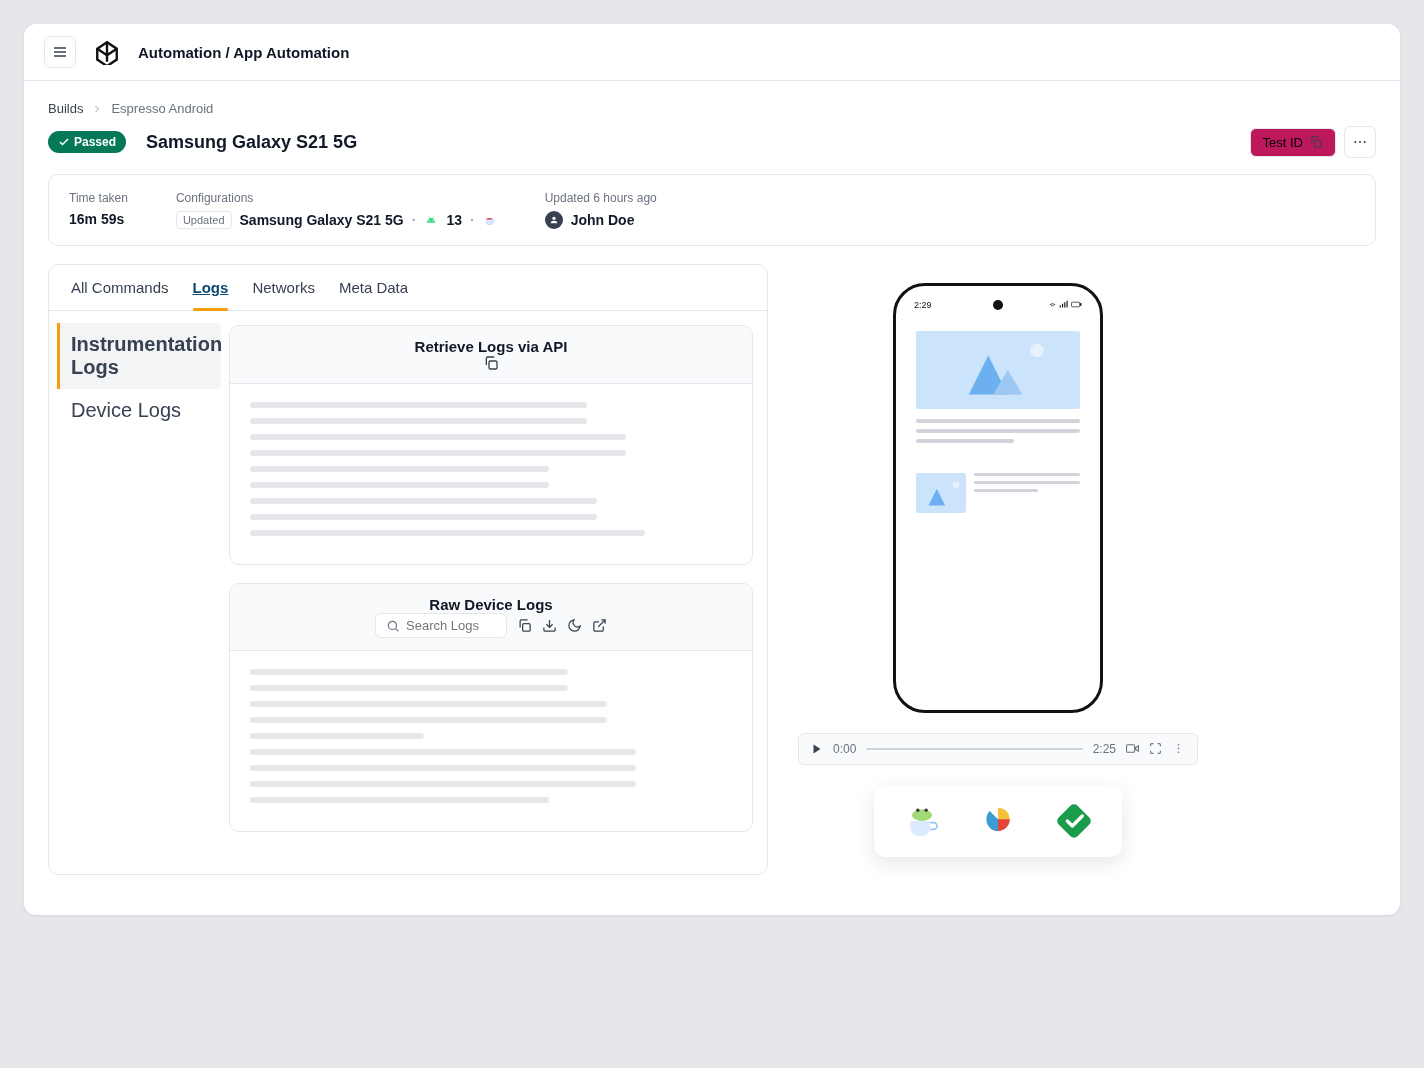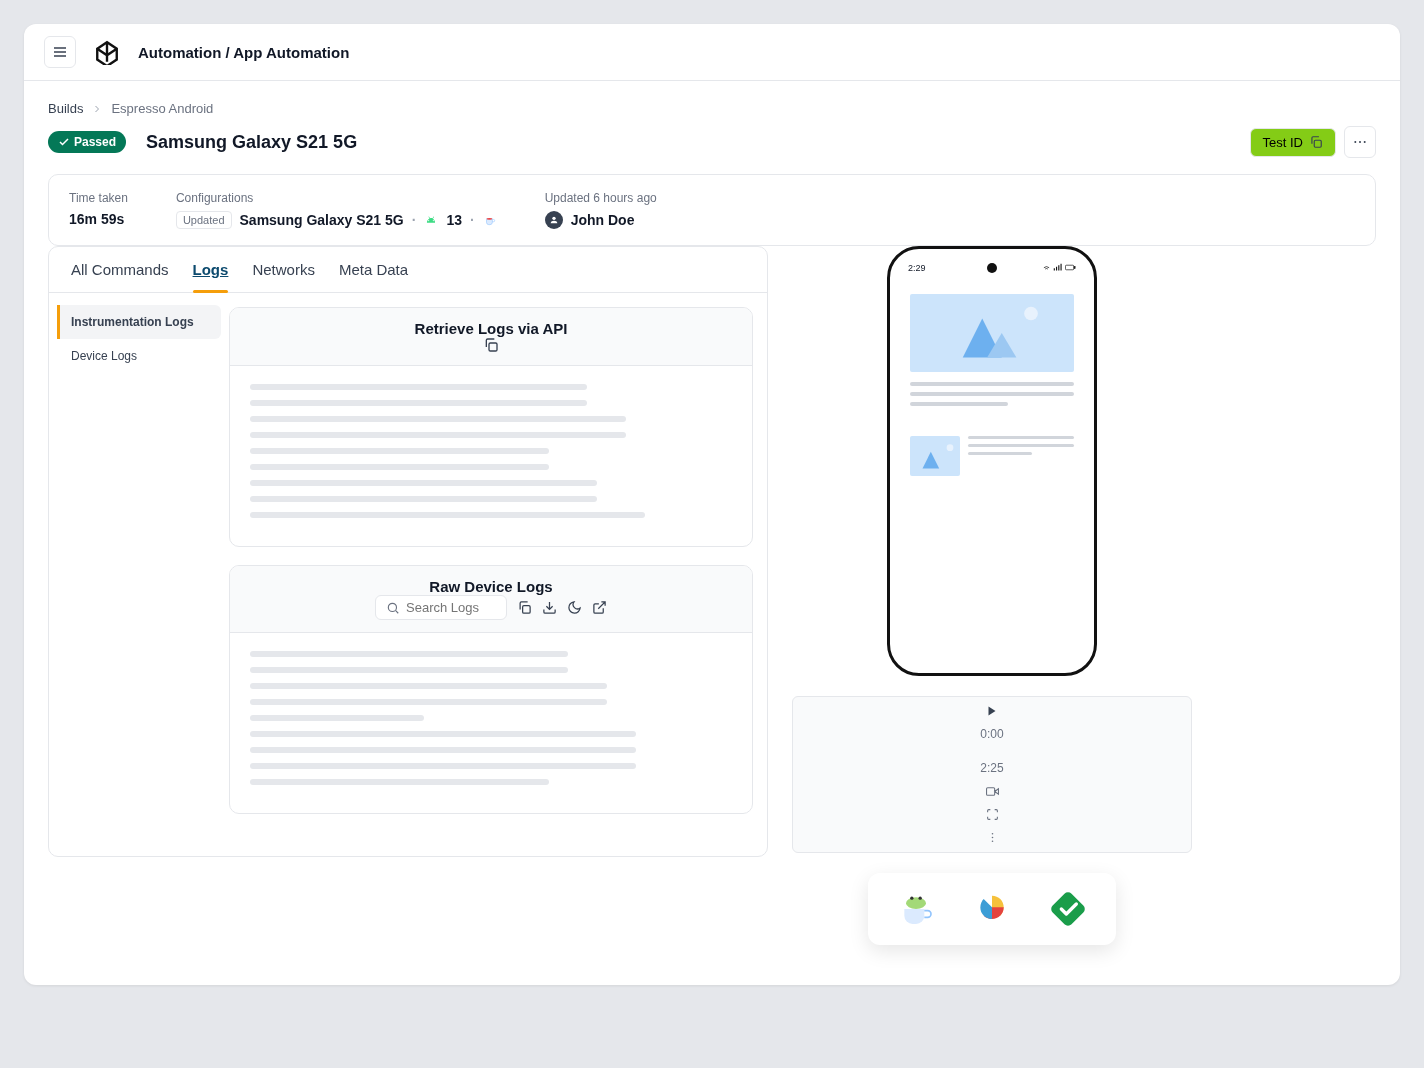--- a/index.html
+++ b/index.html
@@ -10,36 +10,36 @@
 .logo { width: 26px; height: 26px; }
 .breadcrumb-top { font-weight: 600; font-size: 15px; }
 .content { padding: 20px 24px 40px; }
 .bc-row { display: flex; align-items: center; gap: 8px; font-size: 13px; color: #6b7280; margin-bottom: 10px; }
 .bc-link { color: #374151; cursor: pointer; }
 .title-row { display: flex; align-items: center; justify-content: space-between; margin-bottom: 16px; }
 .title-left { display: flex; align-items: center; gap: 20px; }
 .badge-pass { background: #047857; color: #fff; font-size: 12px; font-weight: 600; padding: 4px 10px; border-radius: 12px; display: inline-flex; align-items: center; gap: 4px; }
 .page-title { font-size: 18px; font-weight: 700; }
 .title-right { display: flex; align-items: center; gap: 8px; }
-.btn-outline { border: 1px solid #e5e7eb; background: #84cc16; border-radius: 6px; padding: 6px 12px; font-size: 13px; display: inline-flex; align-items: center; gap: 6px; cursor: pointer; }
+.btn-outline { border: 1px solid #e5e7eb; background: #be185d; border-radius: 6px; padding: 6px 12px; font-size: 13px; display: inline-flex; align-items: center; gap: 6px; cursor: pointer; }
 .icon-btn { width: 32px; height: 32px; border: 1px solid #e5e7eb; border-radius: 6px; background: #fff; display: flex; align-items: center; justify-content: center; cursor: pointer; }
-.info-card { border: 1px solid #e5e7eb; border-radius: 10px; padding: 16px 20px; display: flex; gap: 48px; }
+.info-card { border: 1px solid #e5e7eb; border-radius: 10px; padding: 16px 20px; display: flex; gap: 48px; margin-bottom: 18px; }
 .info-block .lbl { font-size: 12px; color: #6b7280; margin-bottom: 6px; }
 .info-block .val { font-size: 14px; font-weight: 600; display: flex; align-items: center; gap: 8px; }
 .chip { font-size: 11px; border: 1px solid #e5e7eb; border-radius: 4px; padding: 2px 6px; font-weight: 500; color: #6b7280; }
 .dot { color: #9ca3af; }
-.main-grid { display: flex; gap: 24px; align-items: flex-start; }
+.main-grid { display: flex; gap: 30px; align-items: center; }
 .left-col { flex: 1; border: 1px solid #e5e7eb; border-radius: 10px; overflow: hidden; max-width: 720px; }
 .tabs { display: flex; gap: 24px; padding: 14px 22px 0; border-bottom: 1px solid #e5e7eb; }
 .tab { font-size: 15px; color: #374151; padding-bottom: 14px; cursor: pointer; position: relative; font-weight: 500; }
 .tab.active { color: #0c4a6e; font-weight: 700; text-decoration: underline; }
 .tab.active::after { content:''; position: absolute; bottom: -1px; left: 0; right: 0; height: 3px; background: #f59e0b; border-radius: 2px; }
 .logs-body { display: flex; }
 .side-nav { width: 180px; padding: 12px 8px; }
-.side-item { padding: 10px 14px; font-size: 12px; border-radius: 6px; cursor: pointer; color: #374151; }
+.side-item { padding: 10px 14px; font-size: 20px; border-radius: 6px; cursor: pointer; color: #374151; }
 .side-item.active { background: #f3f4f6; font-weight: 700; border-left: 3px solid #f59e0b; border-radius: 0 6px 6px 0; padding-left: 11px; }
 .panels { flex: 1; padding: 14px 14px 24px 0; }
 .panel { border: 1px solid #e5e7eb; border-radius: 10px; margin-bottom: 18px; overflow: hidden; }
 .panel-head { display: flex; align-items: center; justify-content: space-between; padding: 12px 16px; background: #f9fafb; border-bottom: 1px solid #e5e7eb; flex-direction: column; }
 .panel-head h3 { font-size: 15px; font-weight: 700; }
 .panel-actions { display: flex; align-items: center; gap: 10px; }
 .search-box { display: flex; align-items: center; gap: 6px; border: 1px solid #e5e7eb; border-radius: 6px; padding: 4px 10px; background: #fff; }
 .search-box input { border: none; outline: none; font-size: 13px; width: 90px; }
 .panel-body { padding: 18px 20px; }
 .skel { height: 6px; background: #e5e7eb; border-radius: 3px; margin-bottom: 10px; }
@@ -47,21 +47,21 @@
 .phone { width: 210px; height: 430px; border: 3px solid #111; border-radius: 32px; position: relative; background: #fff; padding: 10px; }
 .phone::before { content:''; position: absolute; top: 14px; left: 50%; transform: translateX(-50%); width: 10px; height: 10px; background: #111; border-radius: 50%; }
 .phone-status { display: flex; justify-content: space-between; font-size: 9px; padding: 4px 8px; }
 .phone-content { padding: 16px 10px; }
 .ph-img { width: 100%; height: 78px; background: #cce4fb; border-radius: 2px; position: relative; overflow: hidden; margin-bottom: 10px; }
 .ph-lines div { height: 4px; background: #d1d5db; border-radius: 2px; margin-bottom: 6px; }
 .ph-row { display: flex; gap: 8px; margin-top: 30px; }
 .ph-thumb { width: 50px; height: 40px; background: #cce4fb; border-radius: 2px; flex-shrink: 0; position: relative; overflow: hidden; }
 .ph-rlines { flex: 1; }
 .ph-rlines div { height: 3px; background: #d1d5db; border-radius: 2px; margin-bottom: 5px; }
-.player { width: 100%; border: 1px solid #e5e7eb; border-radius: 6px; padding: 8px 12px; display: flex; align-items: center; gap: 10px; font-size: 12px; color: #6b7280; background: #f9fafb; flex-direction: column; }
+.player { width: 100%; border: 1px solid #e5e7eb; border-radius: 6px; padding: 8px 12px; display: flex; align-items: center; gap: 10px; font-size: 12px; color: #6b7280; background: #f9fafb; }
 .player .track { flex: 1; height: 2px; background: #d1d5db; border-radius: 1px; }
 .test-types { background: #fff; border-radius: 12px; padding: 16px 28px; display: flex; gap: 36px; box-shadow: 0 6px 20px rgba(0,0,0,0.1); }
 .test-types svg { width: 40px; height: 40px; }
 .avatar { width: 18px; height: 18px; border-radius: 50%; background: #374151; display: inline-flex; align-items: center; justify-content: center; color: #fff; font-size: 10px; }
 </style>
 </head>
 <body>
 
 <div class="app">
   <div class="topbar">

